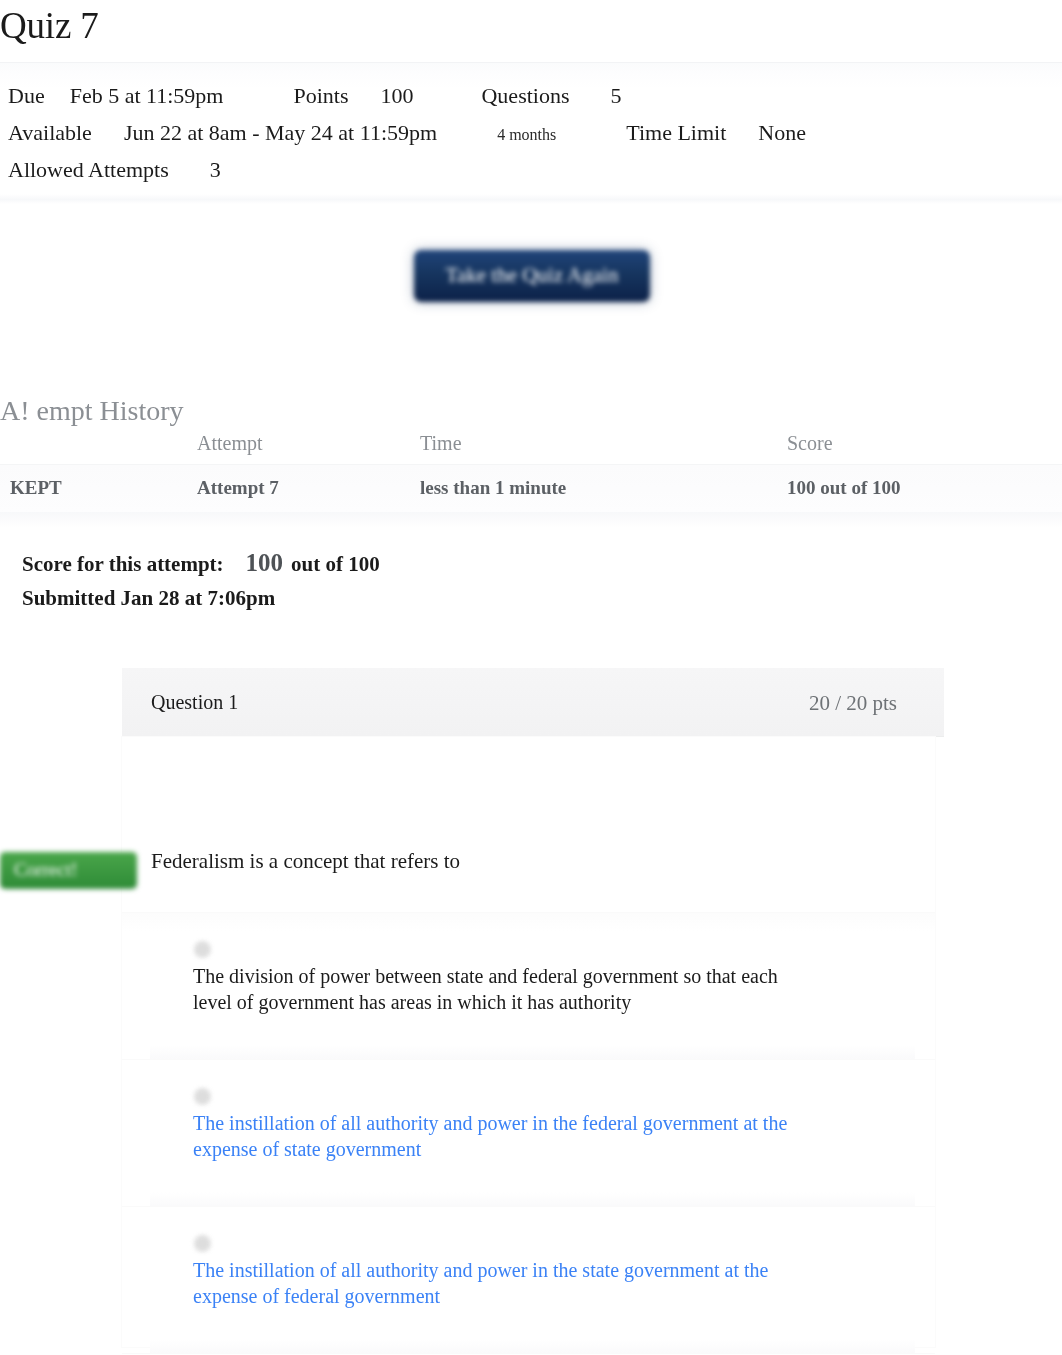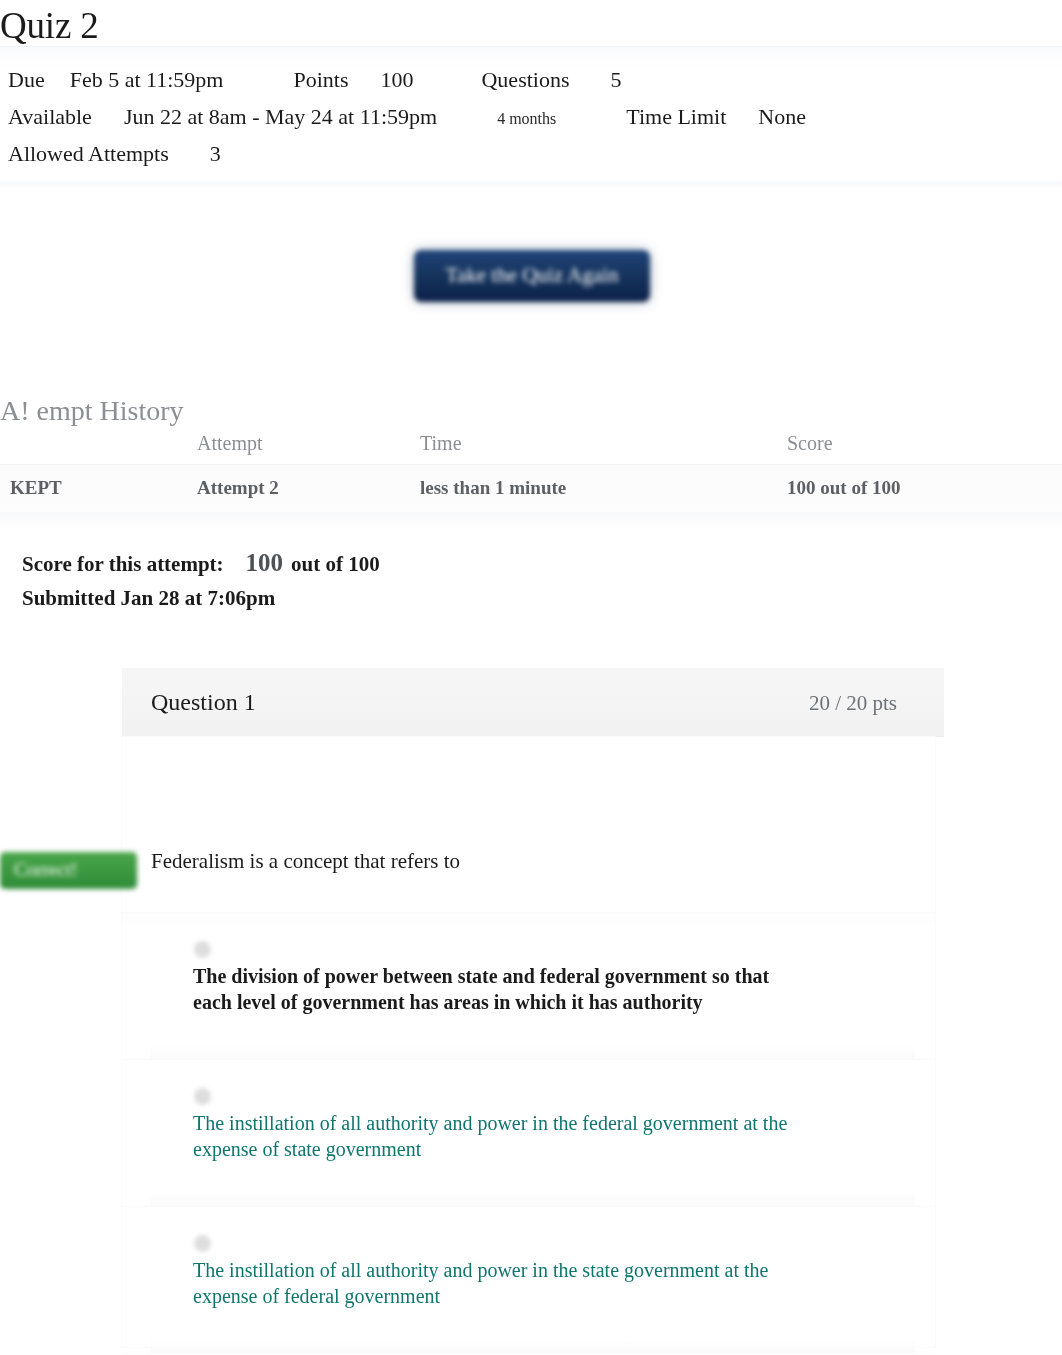--- a/index.html
+++ b/index.html
@@ -26,21 +26,21 @@
     line-height: 44px;
     font-weight: 400;
     color: #1b1b1b;
     letter-spacing: -0.2px;
   }
 
   
   .detail-strip {
     position: absolute;
     left: 0px;
-    top: 46px;
+    top: 62px;
     width: 1062px;
     height: 135px;
     background: linear-gradient(to bottom, #fafbfc 0px, #fdfdfe 10px, #ffffff 26px);
     border-top: 1px solid #f2f3f5;
   }
   .detail-rows {
     position: absolute;
     left: 8px;
     top: 18px;
     width: 1040px;
@@ -194,21 +194,21 @@
   .q-header {
     position: relative;
     height: 68px;
     background: linear-gradient(to bottom, #f6f6f7, #f2f2f3);
     border-bottom: 1px solid #eceded;
   }
   .q-title {
     position: absolute;
     left: 29px;
     top: 18px;
-    font-size: 24px;
+    font-size: 20px;
     line-height: 32px;
     color: #1b1b1b;
   }
   .q-pts {
     position: absolute;
     right: 47px;
     top: 21px;
     font-size: 21px;
     line-height: 28px;
     color: #6e7276;
@@ -235,42 +235,42 @@
     left: 0px;
     top: 175px;
     width: 813px;
   }
   .ans {
     position: relative;
     width: 813px;
     min-height: 146px;
     border-top: 1px solid #fafafa;
   }
-  .ans-sel { background: linear-gradient(to bottom, #fcfcfc 0px, #ffffff 18px); font-weight: bold; }
+  .ans-sel { background: linear-gradient(to bottom, #fcfcfc 0px, #ffffff 18px); }
   .radio {
     position: absolute;
     left: 72px;
     top: 28px;
     width: 17px;
     height: 17px;
     border-radius: 50%;
     background: #dcdcdc;
     filter: blur(2.2px);
     opacity: 0.95;
   }
   .ans-label {
     position: absolute;
     left: 71px;
     top: 50px;
     width: 610px;
     font-size: 20px;
     line-height: 26px;
     color: #1b1b1b;
   }
-  .ans-dim .ans-label { color: #0f766e; }
+  .ans-dim .ans-label { color: #3b82f6; }
   .ans-divider {
     position: absolute;
     left: 28px;
     right: 20px;
     bottom: 0;
     height: 14px;
     background: linear-gradient(to bottom, #ffffff, #fafafb);
   }
 
   
@@ -288,21 +288,21 @@
   }
 
   
   .soft { filter: blur(0.35px); }
 </style>
 </head>
 <body>
 
 <div class="soft">
 
-  <div class="page-title">Quiz 2</div>
+  <div class="page-title">Quiz 7</div>
 
   <div class="detail-strip">
     <div class="detail-rows">
 
       <div class="drow">
         <span class="dlabel">Due</span>
         <span class="gap-e"></span>
         <span class="dvalue">Feb 5 at 11:59pm</span>
         <span class="gap-b"></span>
         <span class="dlabel">Points</span>
@@ -344,21 +344,21 @@
   <div class="history-table">
 
     <div class="hrow hhead">
       <span class="cell c-attempt">Attempt</span>
       <span class="cell c-time">Time</span>
       <span class="cell c-score">Score</span>
     </div>
 
     <div class="hrow hbody">
       <span class="cell c-kept">KEPT</span>
-      <span class="cell c-attempt link-attempt">Attempt 2</span>
+      <span class="cell c-attempt link-attempt">Attempt 7</span>
       <span class="cell c-time">less than 1 minute</span>
       <span class="cell c-score">100 out of 100</span>
     </div>
 
   </div>
   <div class="table-foot"></div>
 
   <div class="attempt-summary">
     <div class="sum-line">
       <span>Score for this attempt:</span><span class="sum-score">100</span><span>out of 100</span>

